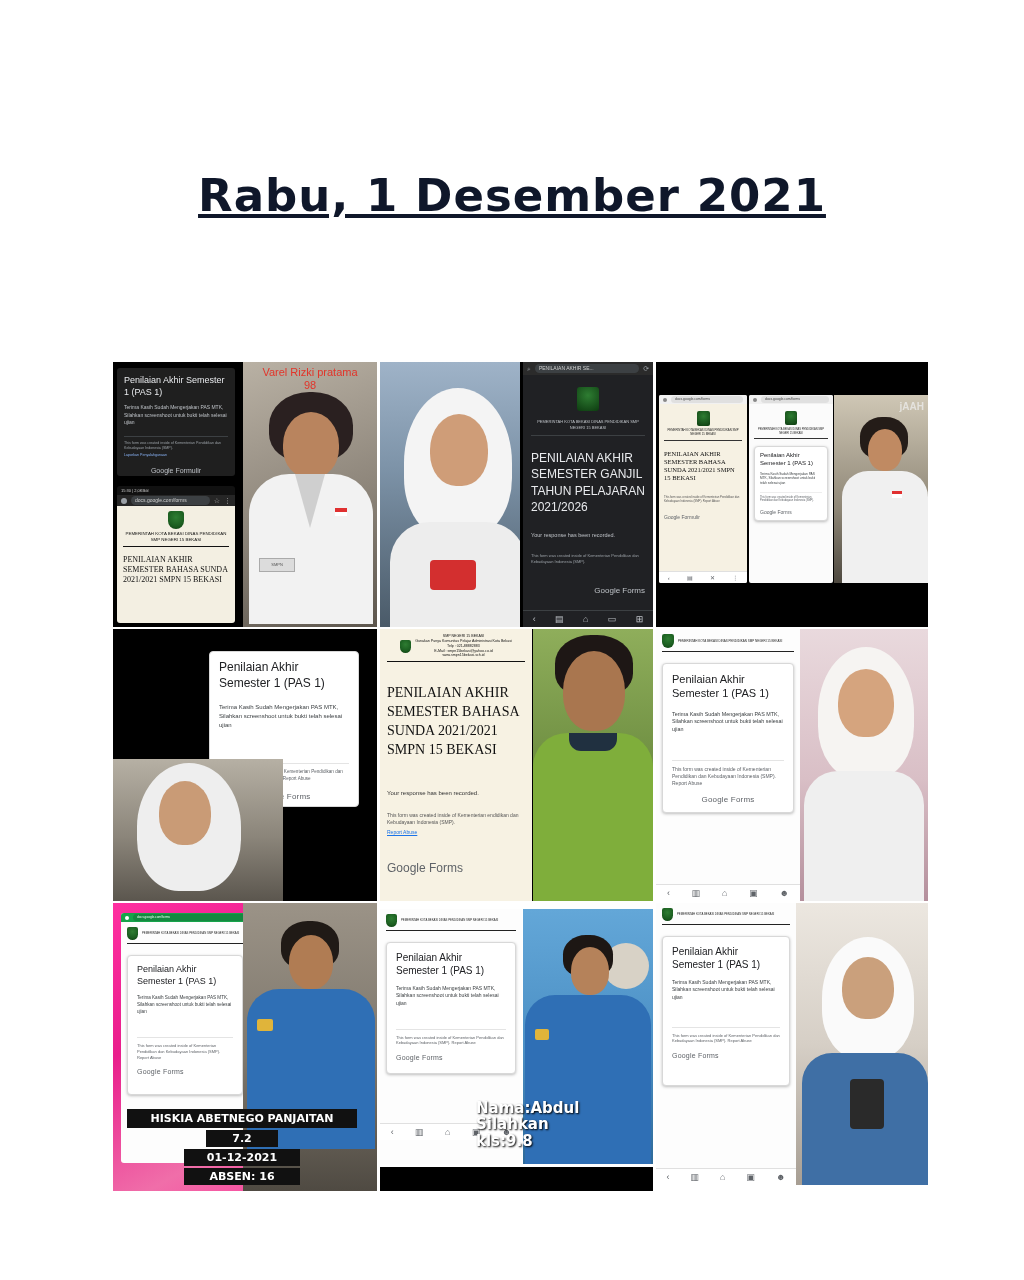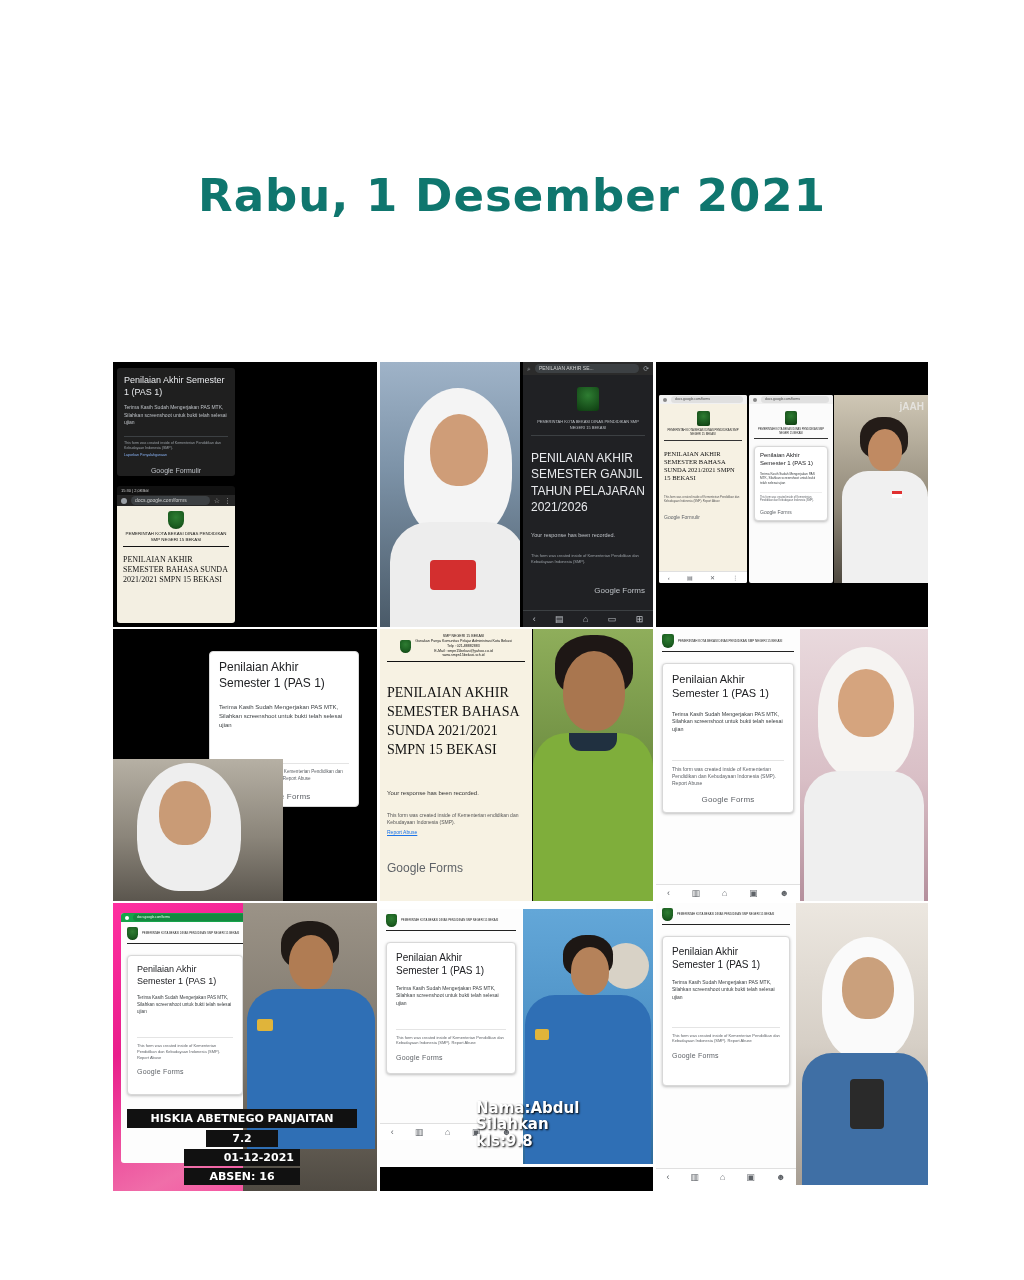--- a/index.html
+++ b/index.html
@@ -25,22 +25,23 @@
     top: 170px;
     left: 0;
     width: 1024px;
     text-align: center;
   }
   .title-line {
     font-family: "DejaVu Sans", sans-serif;
     font-weight: bold;
     font-size: 45px;
     letter-spacing: 1px;
-    color: #0f766e;
+    color: #0f172a;
     line-height: 1.15;
+    text-decoration: underline;
   }
   .grid {
     position: absolute;
     left: 113px;
     top: 362px;
     width: 819px;
     height: 825px;
     display: grid;
     grid-template-columns: 264px 273px 272px;
     grid-template-rows: 265px 272px 288px;
@@ -229,20 +230,33 @@
           <div style="background:#f3efe2;height:126px;padding:5px 6px;box-sizing:border-box;">
             <div class="doc-head">
               <div class="logo-garuda"></div>
               <div>PEMERINTAH KOTA BEKASI DINAS PENDIDIKAN SMP NEGERI 15 BEKASI</div>
             </div>
             <div class="serif-title" style="font-size:8px;margin-top:8px;">PENILAIAN AKHIR SEMESTER BAHASA SUNDA 2021/2021 SMPN 15 BEKASI</div>
           </div>
         </div>
       </div>
 
+      <div class="half right" style="width:134px;">
+        <div class="photo" style="background:linear-gradient(160deg,#b9b1a4 0%,#8d857a 55%,#5d564d 100%);"></div>
+        <div style="position:absolute;left:26px;top:30px;width:84px;height:70px;border-radius:48% 48% 40% 40%;background:#2a2020;"></div>
+        <div class="face-oval" style="left:40px;top:50px;width:56px;height:66px;background:#b9845e;"></div>
+        <div style="position:absolute;left:6px;top:112px;width:124px;height:150px;background:#f2f2f2;border-radius:40px 40px 0 0;"></div>
+        <div style="position:absolute;left:52px;top:112px;width:30px;height:54px;background:#cfcfcf;clip-path:polygon(50% 100%,0 0,100% 0);"></div>
+        <div style="position:absolute;left:92px;top:146px;width:12px;height:8px;background:linear-gradient(#e03030 50%,#fff 50%);"></div>
+        <div style="position:absolute;left:16px;top:196px;width:34px;height:12px;background:#dcdcdc;border:1px solid #aaa;font-size:4px;text-align:center;line-height:12px;color:#555;">SMPN</div>
+        <div class="caption-red" style="top:4px;">
+          <div>Varel Rizki pratama</div>
+          <div>98</div>
+        </div>
+      </div>
     </div>
 
     <div class="cell">
 
       <div class="half left" style="width:140px;">
         <div class="photo" style="background:linear-gradient(180deg,#9fb3c8 0%,#7d93a8 40%,#4a5a68 100%);"></div>
         <div class="hijab" style="left:24px;top:26px;width:108px;height:150px;background:#f4f4f4;"></div>
         <div class="face-oval" style="left:50px;top:52px;width:58px;height:72px;background:#cf9d78;"></div>
         <div style="position:absolute;left:10px;top:160px;width:136px;height:110px;background:#ededed;border-radius:40px 40px 0 0;"></div>
         <div style="position:absolute;left:50px;top:198px;width:46px;height:30px;background:#d32f2f;border-radius:4px;"></div>
@@ -432,21 +446,21 @@
         <div class="photo" style="background:linear-gradient(180deg,#9b9387 0%,#7d766b 55%,#4f4a42 100%);"></div>
         <div style="position:absolute;left:38px;top:18px;width:58px;height:48px;border-radius:46% 46% 38% 38%;background:#201a16;"></div>
         <div class="face-oval" style="left:46px;top:32px;width:44px;height:54px;background:#b07c53;"></div>
         <div style="position:absolute;left:4px;top:86px;width:128px;height:160px;background:#2f6fb5;border-radius:32px 32px 0 0;"></div>
         <div style="position:absolute;left:14px;top:116px;width:16px;height:12px;background:#e0b43a;border-radius:2px;"></div>
       </div>
 
       <div style="position:absolute;left:14px;bottom:6px;width:230px;">
         <div class="ribbon" style="position:relative;background:#111;font-size:11px;padding:3px 6px;">HISKIA ABETNEGO PANJAITAN</div>
         <div class="ribbon" style="position:relative;background:#111;font-size:11px;padding:2px 6px;margin:2px auto 0 auto;width:60px;">7.2</div>
-        <div class="ribbon" style="position:relative;background:#111;font-size:11px;padding:2px 6px;margin:2px auto 0 auto;width:104px;text-align:right;">01-12-2021</div>
+        <div class="ribbon" style="position:relative;background:#111;font-size:11px;padding:2px 6px;margin:2px auto 0 auto;width:104px;">01-12-2021</div>
         <div class="ribbon" style="position:relative;background:#111;font-size:11px;padding:2px 6px;margin:2px auto 0 auto;width:104px;">ABSEN: 16</div>
       </div>
     </div>
 
     <div class="cell">
       <div style="position:absolute;inset:0;background:#fff;"></div>
       <div class="black-strip" style="position:absolute;left:0;bottom:0;width:100%;height:24px;"></div>
 
       <div style="position:absolute;left:0;top:6px;width:142px;height:255px;background:#fdfdfd;">
         <div style="padding:5px 6px;box-sizing:border-box;">

